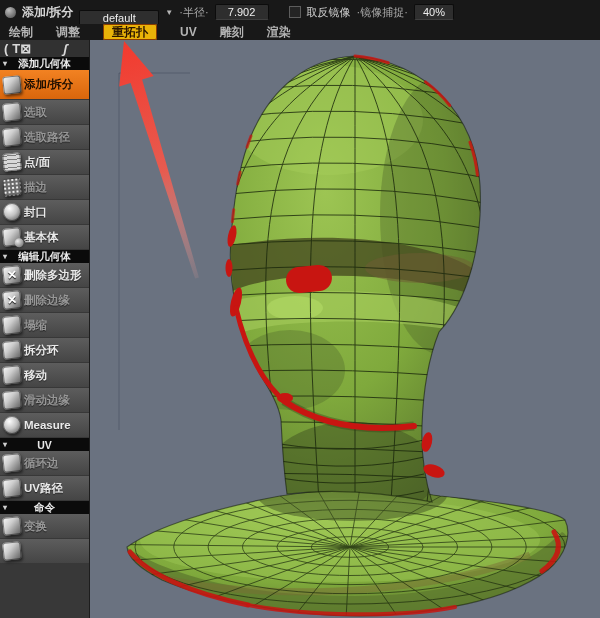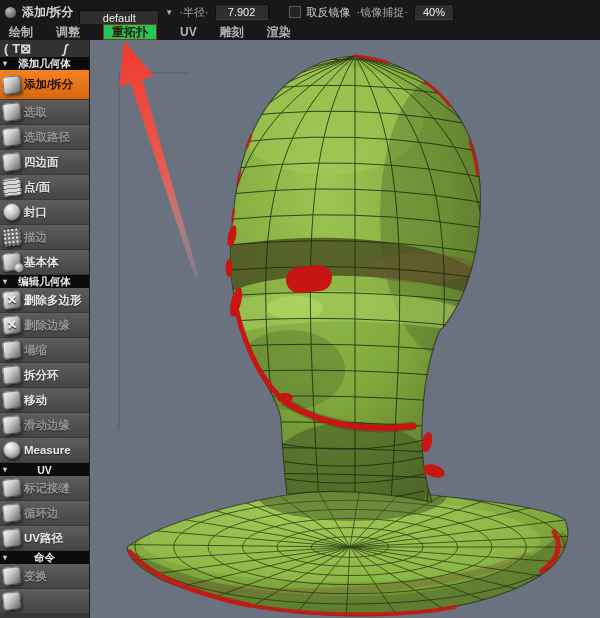--- a/index.html
+++ b/index.html
@@ -18,21 +18,21 @@
   #preset-box{width:66px;margin-top:12px;}
   #radius-box{width:40px;}
   #snap-box{width:26px;}
   .drop-arrow{color:#b5b5b5;font-size:8px;}
   .chk{width:10px;height:10px;background:#242424;border:1px solid #5d5d5d;flex:none;}
 
   
   #tabs{position:absolute;left:0;top:24px;width:600px;height:16px;background:#181818;
         display:flex;align-items:center;gap:23px;padding-left:9px;box-sizing:border-box;}
   .tab{color:#b4b4b4;font-size:12px;font-weight:bold;line-height:12px;cursor:default;white-space:nowrap;}
-  .tab.active{background:#22c55e;color:#2a1500;padding:2px 9px;border-radius:2px;
+  .tab.active{background:#eab308;color:#2a1500;padding:2px 9px;border-radius:2px;
               box-shadow:0 0 0 1px #8a3c00 inset;}
 
   
   #sidebar{position:absolute;left:0;top:40px;width:90px;height:578px;background:#383838;
            border-right:1px solid #1d1d1d;box-sizing:border-box;overflow:hidden;}
   #strokerow{height:17px;display:flex;align-items:center;gap:4px;padding:0 4px;background:#313131;}
   .stroke-ic{color:#d9d9d9;font-size:13px;font-weight:bold;line-height:14px;}
   .stroke-ic:nth-child(3){margin-left:28px;font-style:italic;}
   .sec-h{height:13px;background:#0b0b0b;color:#e9e9e9;font-size:10.5px;font-weight:bold;
          display:flex;align-items:center;justify-content:center;position:relative;}
@@ -105,34 +105,30 @@
       </div>
       <div class="s-item dim">
         <span class="ic cube-icon"></span>
         <span class="lb">选取</span>
       </div>
       <div class="s-item dim">
         <span class="ic cube-icon"></span>
         <span class="lb">选取路径</span>
       </div>
       <div class="s-item">
-        <span class="ic cube-icon"></span>
-        <span class="lb">四边面</span>
-      </div>
-      <div class="s-item">
         <span class="ic grid-icon"></span>
         <span class="lb">点/面</span>
       </div>
+      <div class="s-item dim">
+        <span class="ic dots-icon"></span>
+        <span class="lb">描边</span>
+      </div>
       <div class="s-item">
         <span class="ic sphere-icon"></span>
         <span class="lb">封口</span>
-      </div>
-      <div class="s-item dim">
-        <span class="ic dots-icon"></span>
-        <span class="lb">描边</span>
       </div>
       <div class="s-item">
         <span class="ic primitives-icon"></span>
         <span class="lb">基本体</span>
       </div>
       <div class="sec-h">
         <span class="tri">▾</span>
         <span>编辑几何体</span>
       </div>
       <div class="s-item">
@@ -159,24 +155,20 @@
         <span class="ic cube-icon"></span>
         <span class="lb">滑动边缘</span>
       </div>
       <div class="s-item">
         <span class="ic sphere-icon"></span>
         <span class="lb">Measure</span>
       </div>
       <div class="sec-h">
         <span class="tri">▾</span>
         <span>UV</span>
-      </div>
-      <div class="s-item dim">
-        <span class="ic cube-icon"></span>
-        <span class="lb">标记接缝</span>
       </div>
       <div class="s-item dim">
         <span class="ic cube-icon"></span>
         <span class="lb">循环边</span>
       </div>
       <div class="s-item">
         <span class="ic cube-icon"></span>
         <span class="lb">UV路径</span>
       </div>
       <div class="sec-h">

